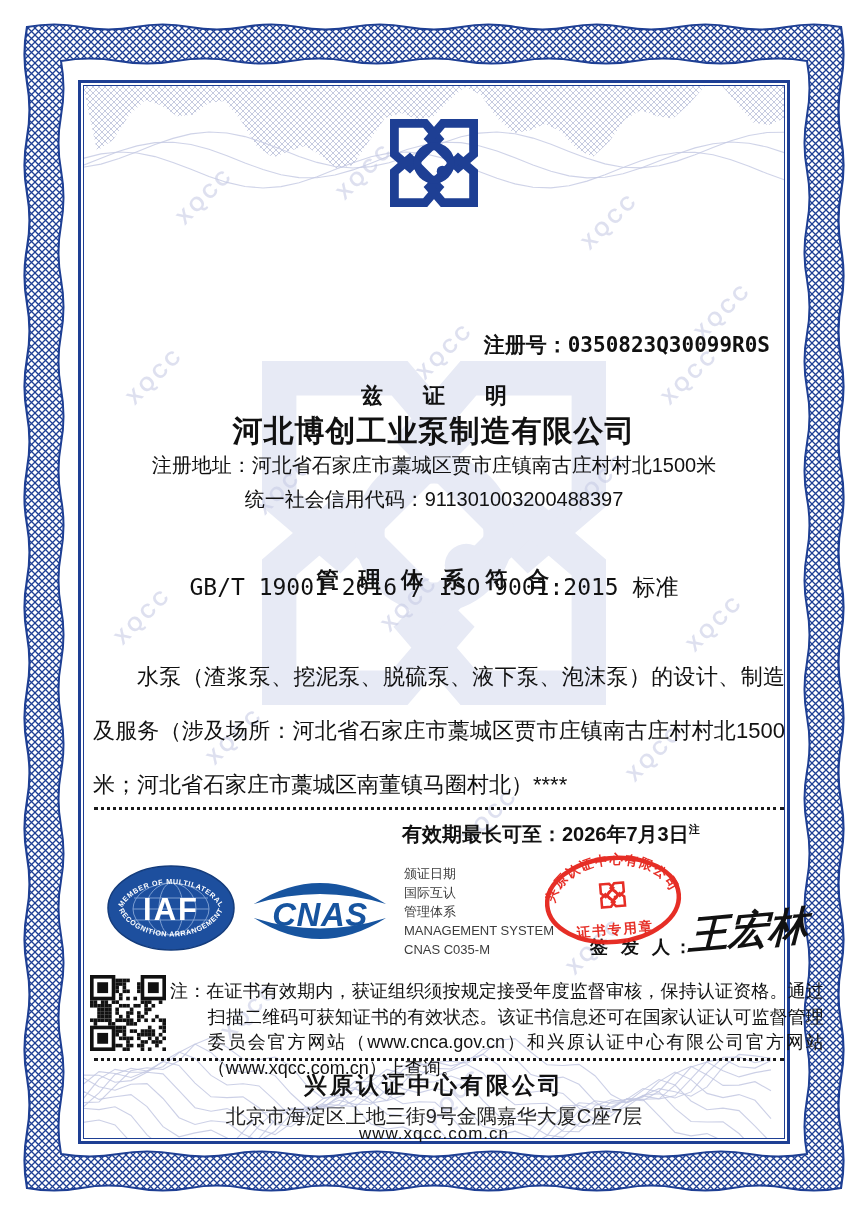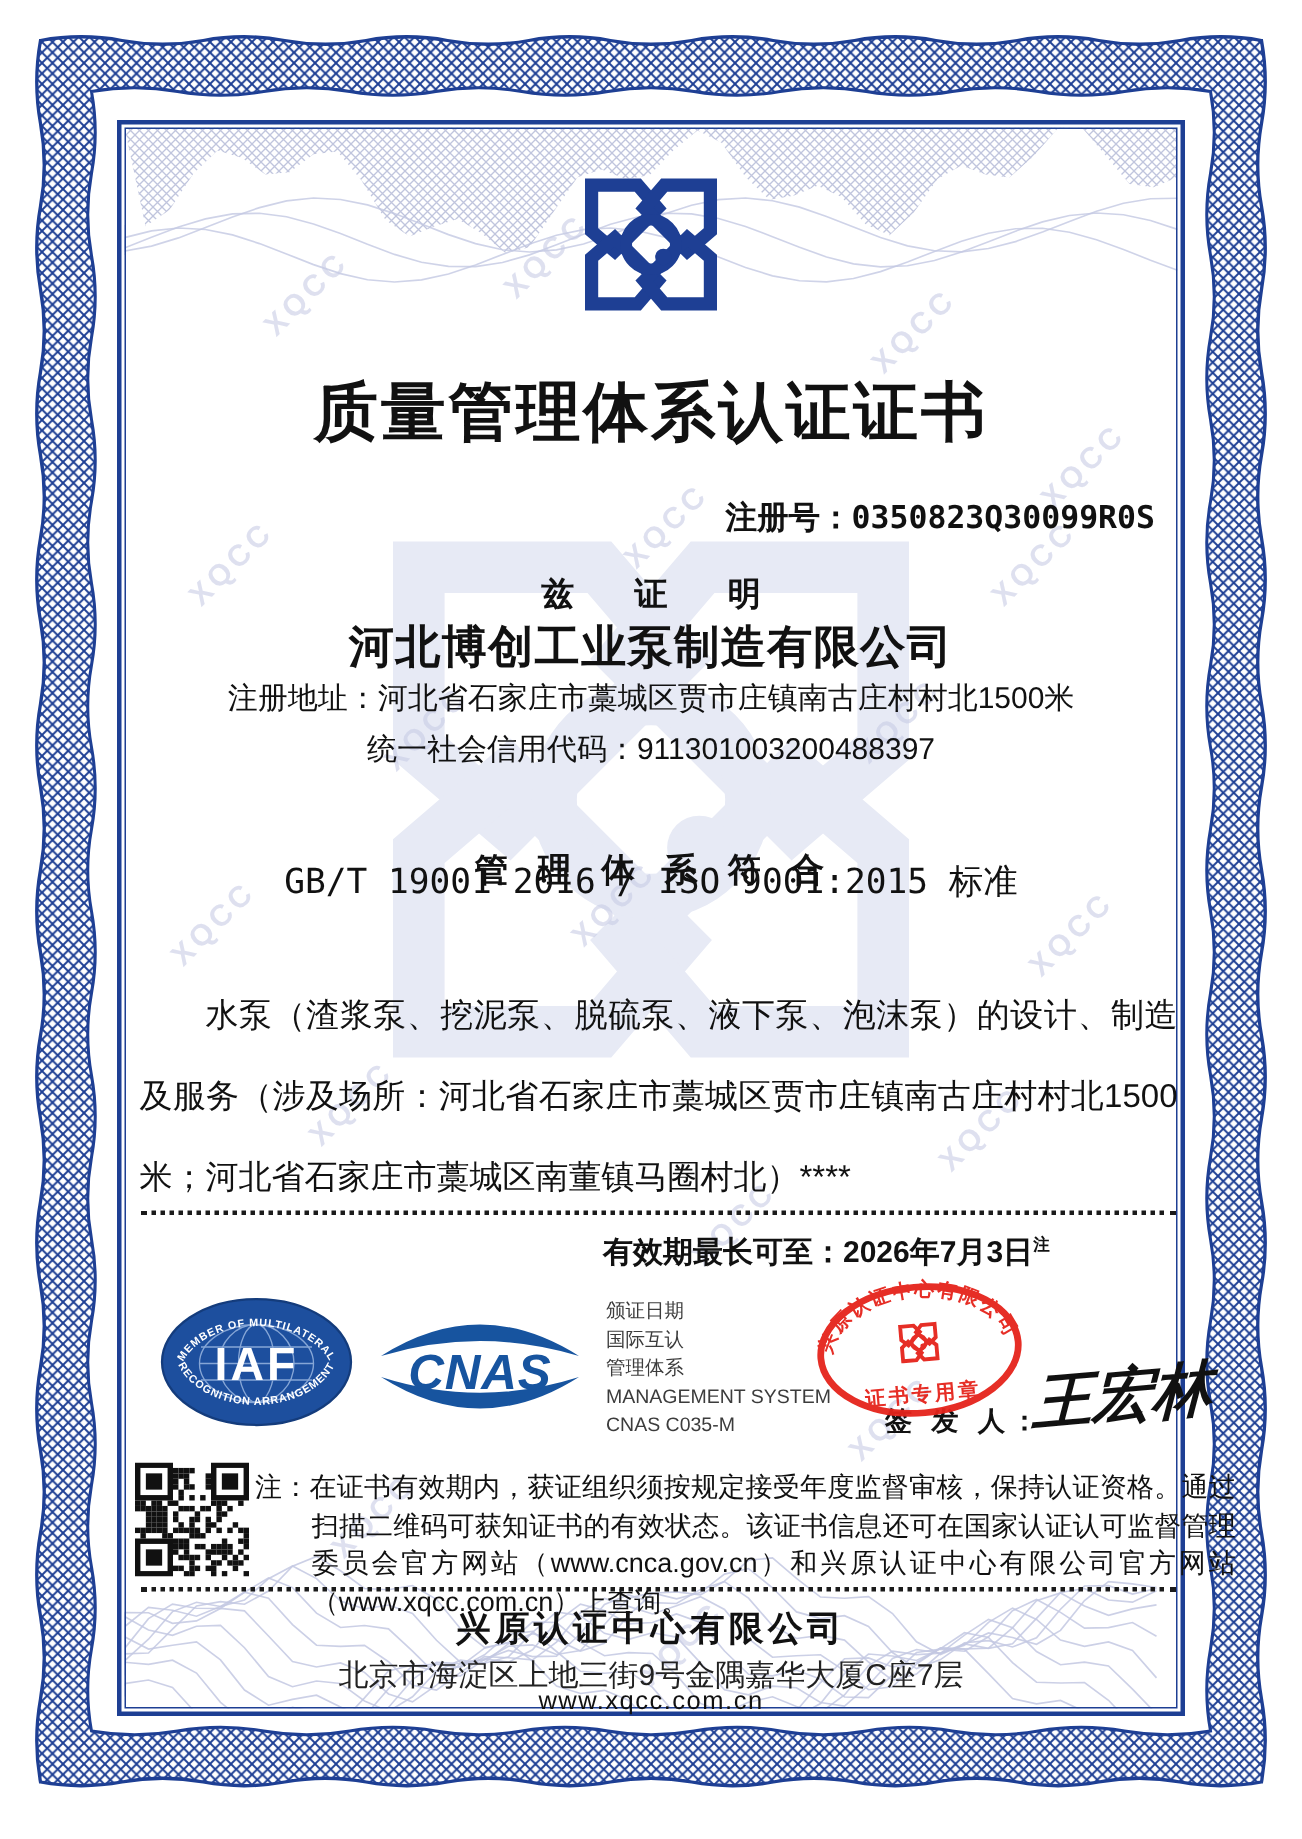--- a/index.html
+++ b/index.html
@@ -91,21 +91,20 @@
   </svg>
 
   <div class="abs" style="left:78px;top:80px;width:712px;height:1064px;border:3px solid #1e3f94;box-sizing:border-box;z-index:2;">
     <div style="position:absolute;inset:2px;border:1px solid #1e3f94;"></div>
   </div>
 
   <svg class="logosvg" style="left:379px;top:106px" width="110" height="114" viewBox="0 0 100 100">
     <use href="#xlogo" style="color:#1e3f94"></use>
   </svg>
 
-  <div class="abs ctr title">质量管理体系认证证书</div>
   <div class="abs ctr reg">注册号：0350823Q30099R0S</div>
   <div class="abs ctr company">河北博创工业泵制造有限公司</div>
   <div class="abs ctr certify">兹 证 明</div>
   <div class="abs ctr addr">注册地址：河北省石家庄市藁城区贾市庄镇南古庄村村北1500米</div>
   <div class="abs ctr code">统一社会信用代码：911301003200488397</div>
   <div class="abs ctr sys">管 理 体 系 符 合</div>
   <div class="abs ctr std">GB/T 19001-2016 / ISO 9001:2015 标准</div>
   <div class="abs scope">水泵（渣浆泵、挖泥泵、脱硫泵、液下泵、泡沫泵）的设计、制造及服务（涉及场所：河北省石家庄市藁城区贾市庄镇南古庄村村北1500米；河北省石家庄市藁城区南董镇马圈村北）****</div>
 
   <div class="abs dotted d1"></div>

